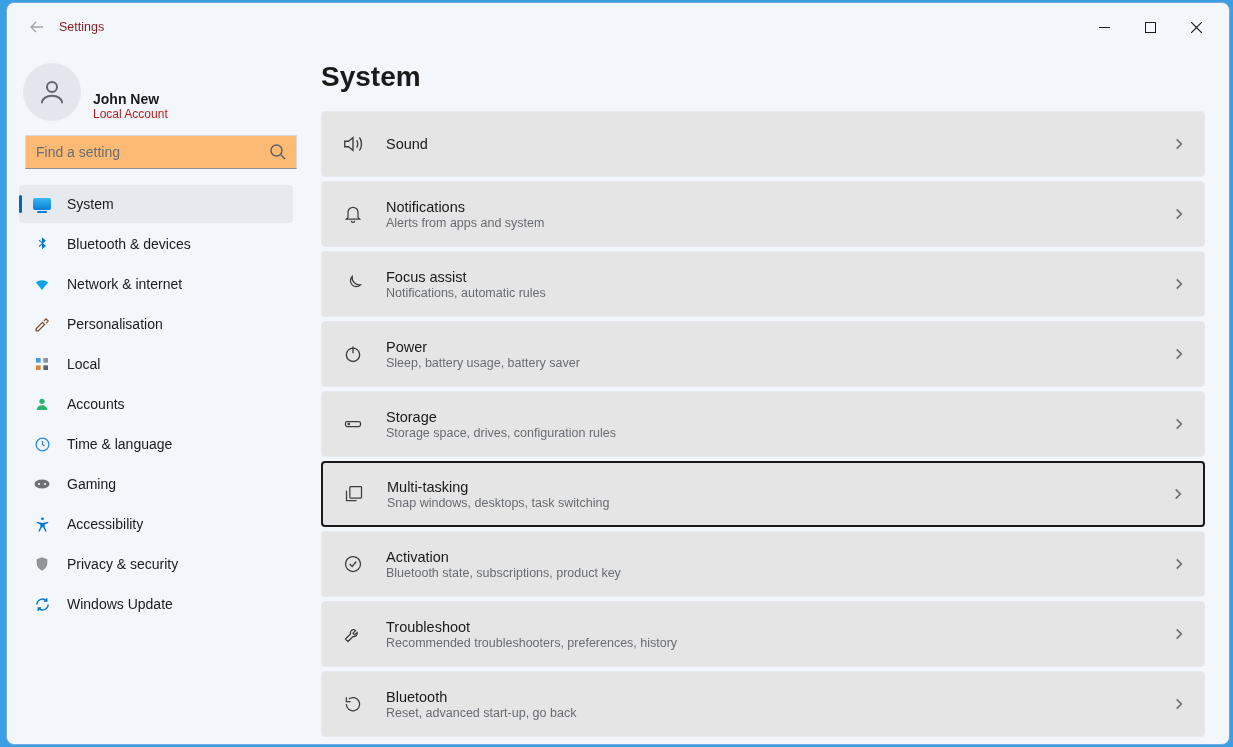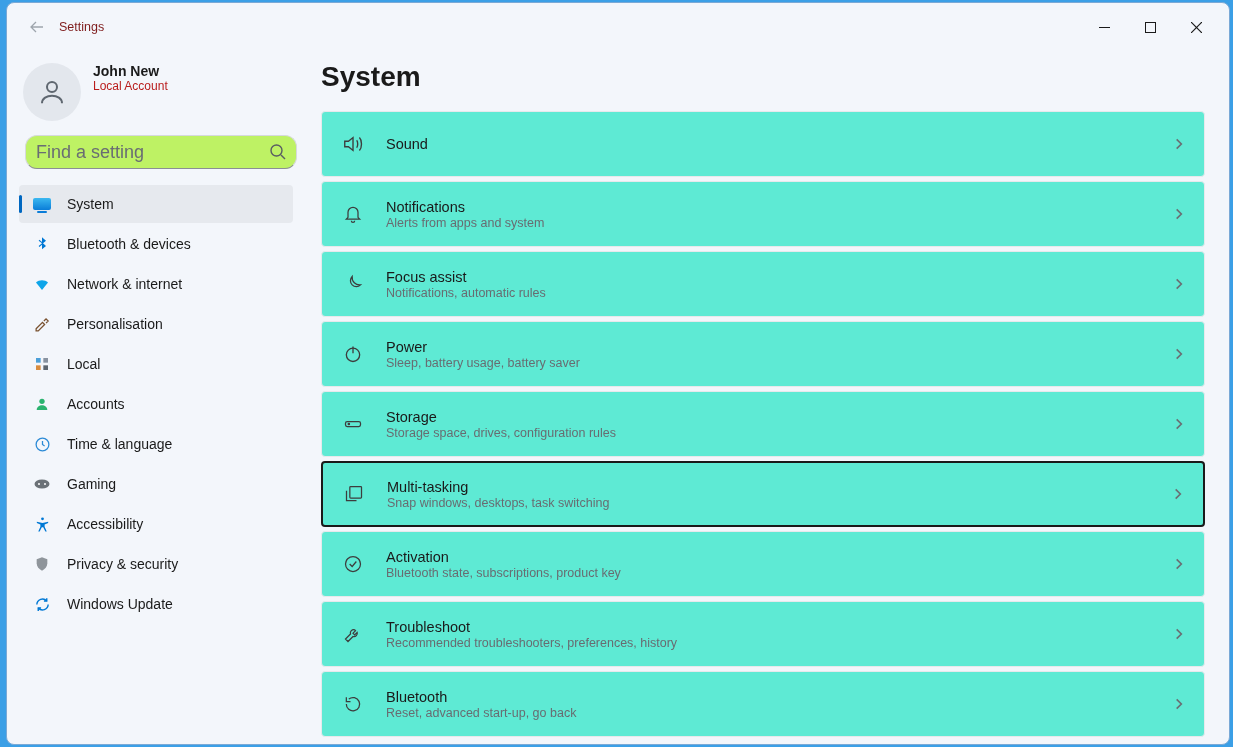--- a/index.html
+++ b/index.html
@@ -32,33 +32,33 @@
   display: flex; align-items: center; justify-content: center;
   color: #9ea5ad;
 }
 .back-btn svg { width: 16px; height: 16px; }
 .app-title { font-size: 12.5px; color: #7f1d1d; margin-left: 6px; font-weight: 400; }
 .win-controls { margin-left: auto; display: flex; }
 .win-btn { width: 46px; height: 32px; display:flex; align-items:center; justify-content:center; color:#1a1a1a; }
 .win-btn svg { width: 11px; height: 11px; }
 .body-area { flex:1; display:flex; overflow:hidden; }
 .sidebar { width: 308px; padding: 10px 0 0 12px; display:flex; flex-direction:column; }
-.profile { display:flex; align-items:flex-start; gap:12px; padding: 2px 8px 14px 4px; }
+.profile { display:flex; align-items:flex-end; gap:12px; padding: 2px 8px 14px 4px; }
 .avatar {
   width: 58px; height: 58px; border-radius: 50%;
   background: #e3e7ed; display:flex; align-items:center; justify-content:center;
 }
 .avatar svg { width:30px; height:30px; color:#5f6770; }
 .profile-name { font-size: 14px; font-weight: 600; color:#1a1a1a; }
 .profile-sub { font-size: 12px; color:#b91c1c; }
 .search-wrap { padding: 0 18px 16px 6px; position:relative; }
 .search-input {
-  width: 100%; height: 34px; background:#bef264;
+  width: 100%; height: 34px; background:#fdba74;
   border:1px solid #d6d9dd; border-bottom:1.5px solid #8b8f94;
-  border-radius:12px; padding:0 36px 0 10px; font-size:18px; color:#555;
+  border-radius:0; padding:0 36px 0 10px; font-size:14px; color:#555;
   outline:none;
 }
 .search-input::placeholder { color:#696d73; }
 .search-icon-btn { position:absolute; right:28px; top:8px; width:18px; height:18px; color:#5a5e63; }
 .nav { padding-right: 22px; display:flex; flex-direction:column; gap:2px; }
 .nav-item {
   display:flex; align-items:center; gap:16px;
   height:38px; padding:0 10px 0 14px;
   border-radius:4px; font-size:14px; color:#1a1a1a;
   cursor:pointer; position:relative;
@@ -67,21 +67,21 @@
 .nav-item.selected::before {
   content:""; position:absolute; left:0; top:10px; bottom:10px;
   width:3px; background:#0067c0; border-radius:2px;
 }
 .nav-icon { width:18px; height:18px; display:flex; align-items:center; justify-content:center; }
 .main { flex:1; padding: 10px 24px 0 6px; overflow-y:auto; }
 .page-title { font-size: 28px; font-weight: 600; color:#1a1a1a; margin-bottom: 18px; }
 .cards { display:flex; flex-direction:column; gap:4px; padding-bottom:20px; }
 .card {
   display:flex; align-items:center;
-  background:#5eead4; border:1px solid #e7e9ec; border-radius:4px;
+  background:#e5e5e5; border:1px solid #e7e9ec; border-radius:4px;
   min-height:66px; padding:0 18px 0 20px; cursor:pointer;
 }
 .card.focused { border:2px solid #1a1a1a; }
 .card-icon { width:22px; height:22px; color:#3d3d3d; display:flex; align-items:center; justify-content:center; }
 .card-text { margin-left: 22px; flex:1; }
 .card-title { font-size:14.5px; color:#1a1a1a; }
 .card-sub { font-size:12.5px; color:#686c71; margin-top:1px; }
 .chevron { color:#6a6e73; width:14px; height:14px; }
 
 

